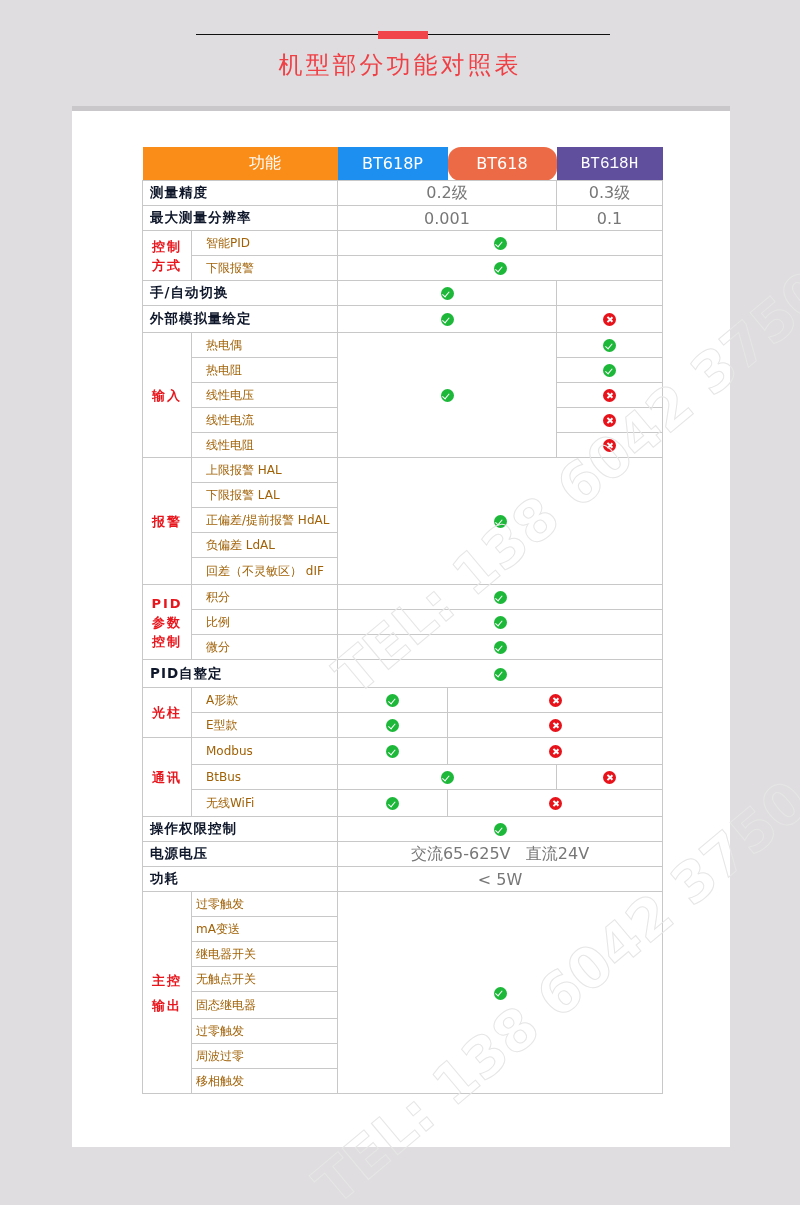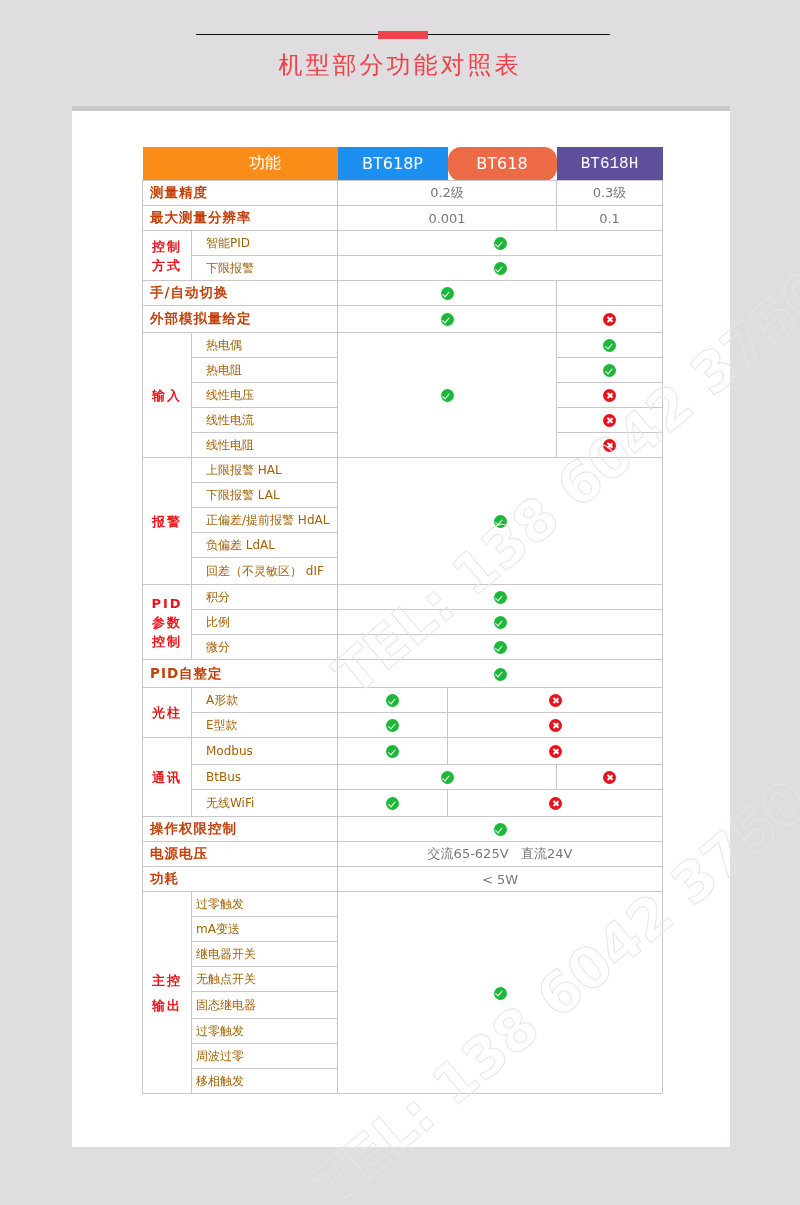--- a/index.html
+++ b/index.html
@@ -11,24 +11,24 @@
            font-size:24px; letter-spacing:3px; }
   .card-shadow { position:absolute; left:72px; top:106px; width:658px; height:5px; background:#c9c7ca; }
   .card { position:absolute; left:72px; top:111px; width:658px; height:1036px; background:#fff; }
   table { position:absolute; left:142px; top:147px; border-collapse:collapse; table-layout:fixed; }
   td { border:1px solid #c8c8c8; padding:0; font-size:12px; color:#222; height:24px; vertical-align:middle; }
   .hdr td { border:none; color:#fff; font-size:16px; text-align:center; height:33px; }
   .h-func { background:#fa8d18; padding-left:50px !important; }
   .h-p { background:#1d8ff1;margin-top:48px; }
   .h-s { background:#ec6a45;border-radius:13px; }
   .h-h { background:#5f4f9c;font-family:Liberation Mono, monospace; }
-  .feat { color:#c2410c; font-weight:bold; font-size:13.5px; padding-left:7px; letter-spacing:1px; }
+  .feat { color:#0f172a; font-weight:bold; font-size:13.5px; padding-left:7px; letter-spacing:1px; }
   .grp { color:#e8161c; font-weight:bold; font-size:13px; text-align:center; line-height:19px; letter-spacing:2px; }
   .sub { padding-left:14px; font-size:12px; color:#a16207; }
-  .val { text-align:center; color:#777; font-size:13px; }
+  .val { text-align:center; color:#777; font-size:16px; }
   .c { text-align:center; }
   .ic { display:inline-block; width:13px; height:13px; border-radius:50%; position:relative; vertical-align:middle; }
   .ok { background:#1db83a; }
   .ok::after { content:""; position:absolute; left:3.5px; top:2.5px; width:3px; height:5.5px;
                border-right:1.8px solid #fff; border-bottom:1.8px solid #fff; transform:rotate(40deg); }
   .no { background:#e8121b; }
   .no::before, .no::after { content:""; position:absolute; left:6px; top:3px; width:1.6px; height:7px; background:#fff; }
   .no::before { transform:rotate(45deg); }
   .no::after { transform:rotate(-45deg); }
   .wm { position:absolute; color:transparent; -webkit-text-stroke:1px #e6e6e6; font-size:56px; font-weight:bold;

